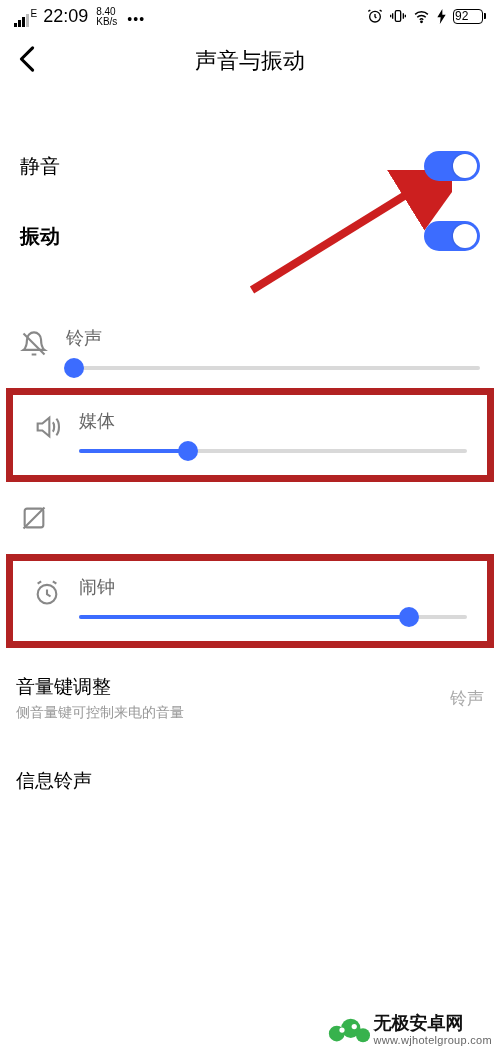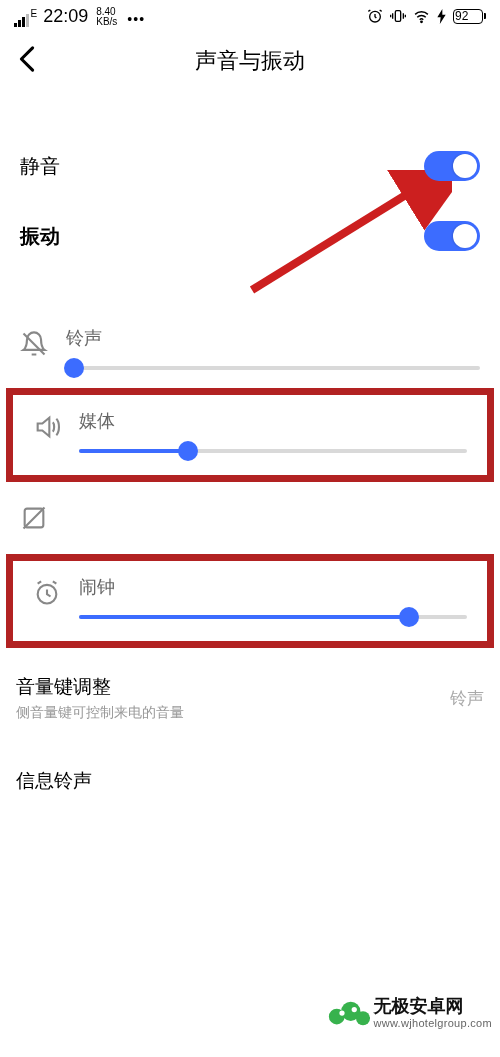--- a/index.html
+++ b/index.html
@@ -87,21 +87,21 @@
     
     .menu { margin-top: 10px;}
     .menu-row { padding: 16px 16px; display:flex; align-items:center; justify-content:space-between;}
     .menu-left {}
     .menu-title { font-size:19px;}
     .menu-sub { font-size:14px; color:#999; margin-top:4px;}
     .menu-right { display:flex; align-items:center; gap:4px; color:#aaa; font-size:17px;}
     .chevron { color:#bbb;}
     
     .watermark {
-      position:absolute; right:8px; bottom:23px;
+      position:absolute; right:8px; bottom:6px;
       display:flex; align-items:center; gap:4px;
     }
     .wm-logo {
       width:42px; height:42px;
     }
     .wm-text { display:flex; flex-direction:column; line-height:1.15;}
     .wm-name { font-size:18px; font-weight:700; color:#111;}
     .wm-url { font-size:11px; color:#666; letter-spacing:0.3px;}
   </style>
 </head>

